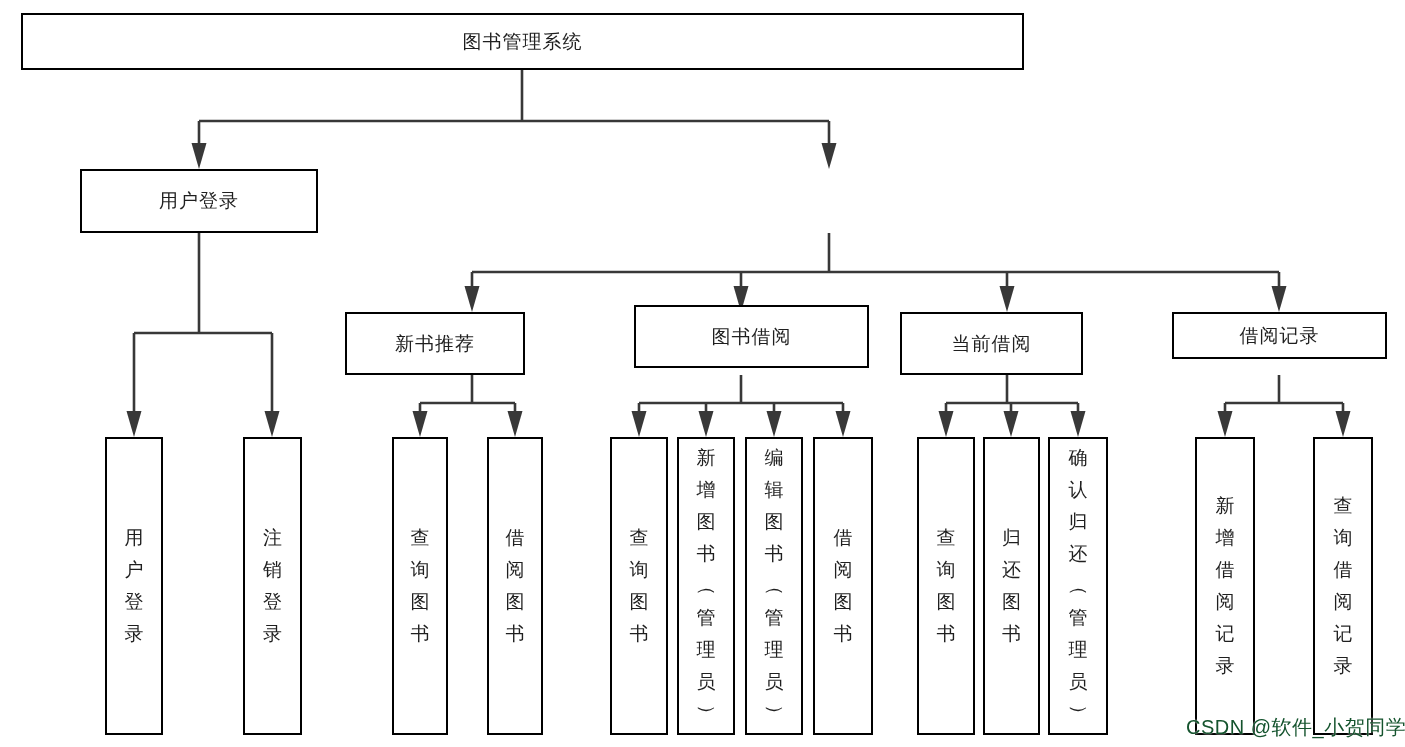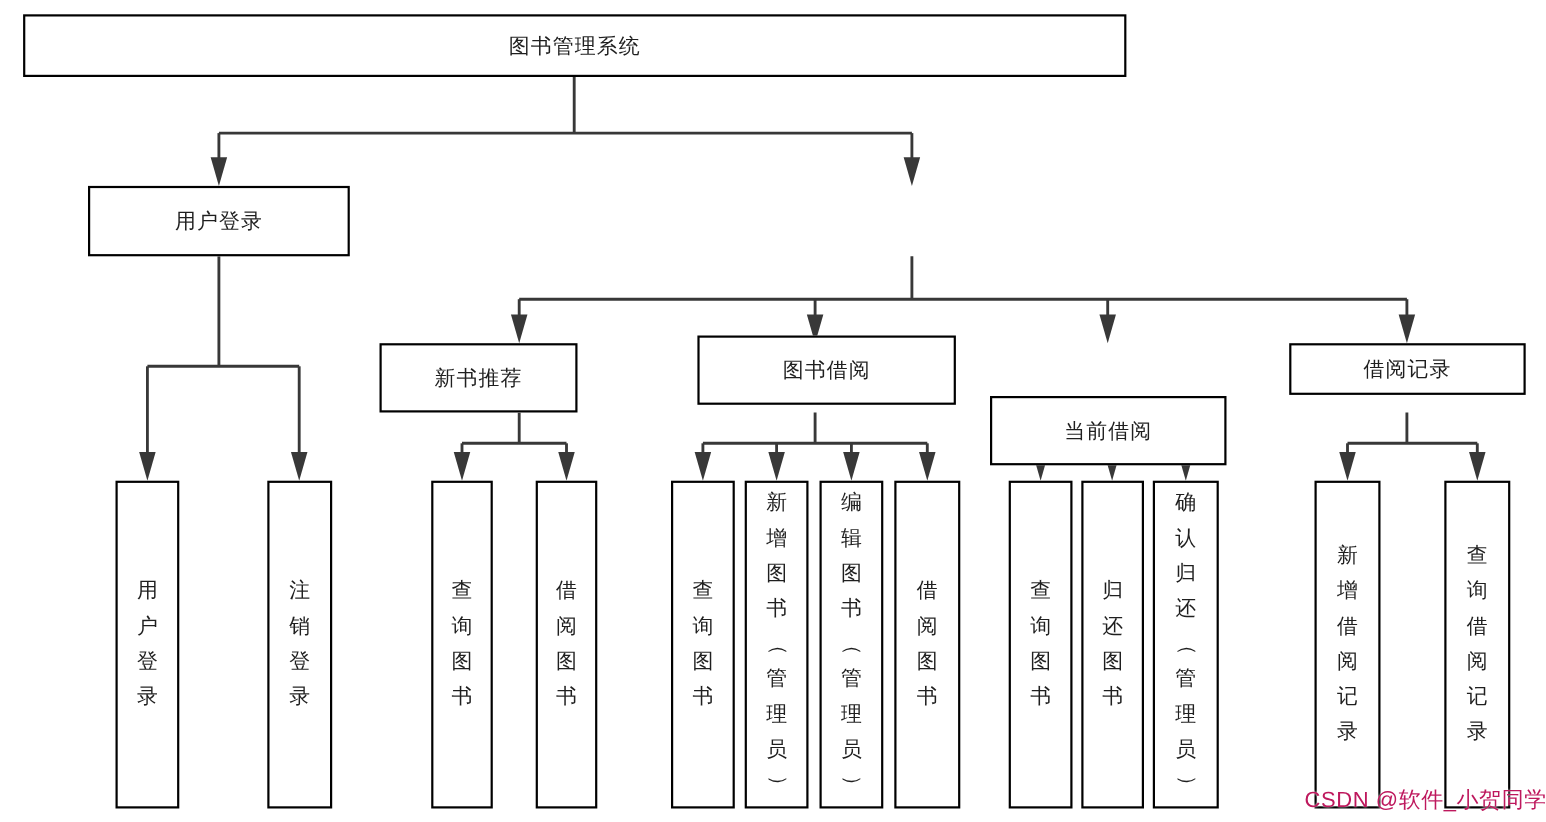--- a/index.html
+++ b/index.html
@@ -18,40 +18,40 @@
     letter-spacing:0;
   }
   .vchar{display:block;height:32px;line-height:32px;text-align:center;font-size:19px;}
   .vchar.rot{transform:rotate(90deg);}
   
   #b-root        {left:21px;  top:13px;  width:1003px;height:57px;}
   #b-user-login  {left:80px;  top:169px; width:238px; height:64px;}
   #b-book-mgmt   {left:712px; top:169px; width:234px; height:64px;}
   #b-new-rec     {left:345px; top:312px; width:180px; height:63px;}
   #b-borrow      {left:634px; top:305px; width:235px; height:63px;}
-  #b-current     {left:900px; top:312px; width:215px; height:63px;margin-top:48px;}
+  #b-current     {left:900px; top:312px; width:183px; height:63px;}
   #b-records     {left:1172px;top:312px; width:215px; height:47px;}
   
   .vbox{top:437px;height:298px;}
   #v1 {left:105px; width:58px;}
   #v2 {left:243px; width:59px;}
   #v3 {left:392px; width:56px;}
   #v4 {left:487px; width:56px;}
   #v5 {left:610px; width:58px;}
   #v6 {left:677px; width:58px;}
   #v7 {left:745px; width:58px;}
   #v8 {left:813px; width:60px;}
   #v9 {left:917px; width:58px;}
   #v10{left:983px; width:57px;}
   #v11{left:1048px;width:60px;}
   #v12{left:1195px;width:60px;}
   #v13{left:1313px;width:60px;}
   #watermark{
     position:absolute;left:1186px;top:714px;z-index:3;
-    font-size:20px;color:#be185d;letter-spacing:0.5px;white-space:nowrap;
+    font-size:20px;color:#14532d;letter-spacing:0.5px;white-space:nowrap;
     text-shadow:0 0 2px #ffffff;
   }
 </style>
 </head>
 <body>
 
 <div id="canvas">
 
   <svg id="wires" xmlns="http://www.w3.org/2000/svg">
       <path d="M522 69 V121 M199 121 H829" stroke="#383838" stroke-width="2.6" fill="none"></path>

